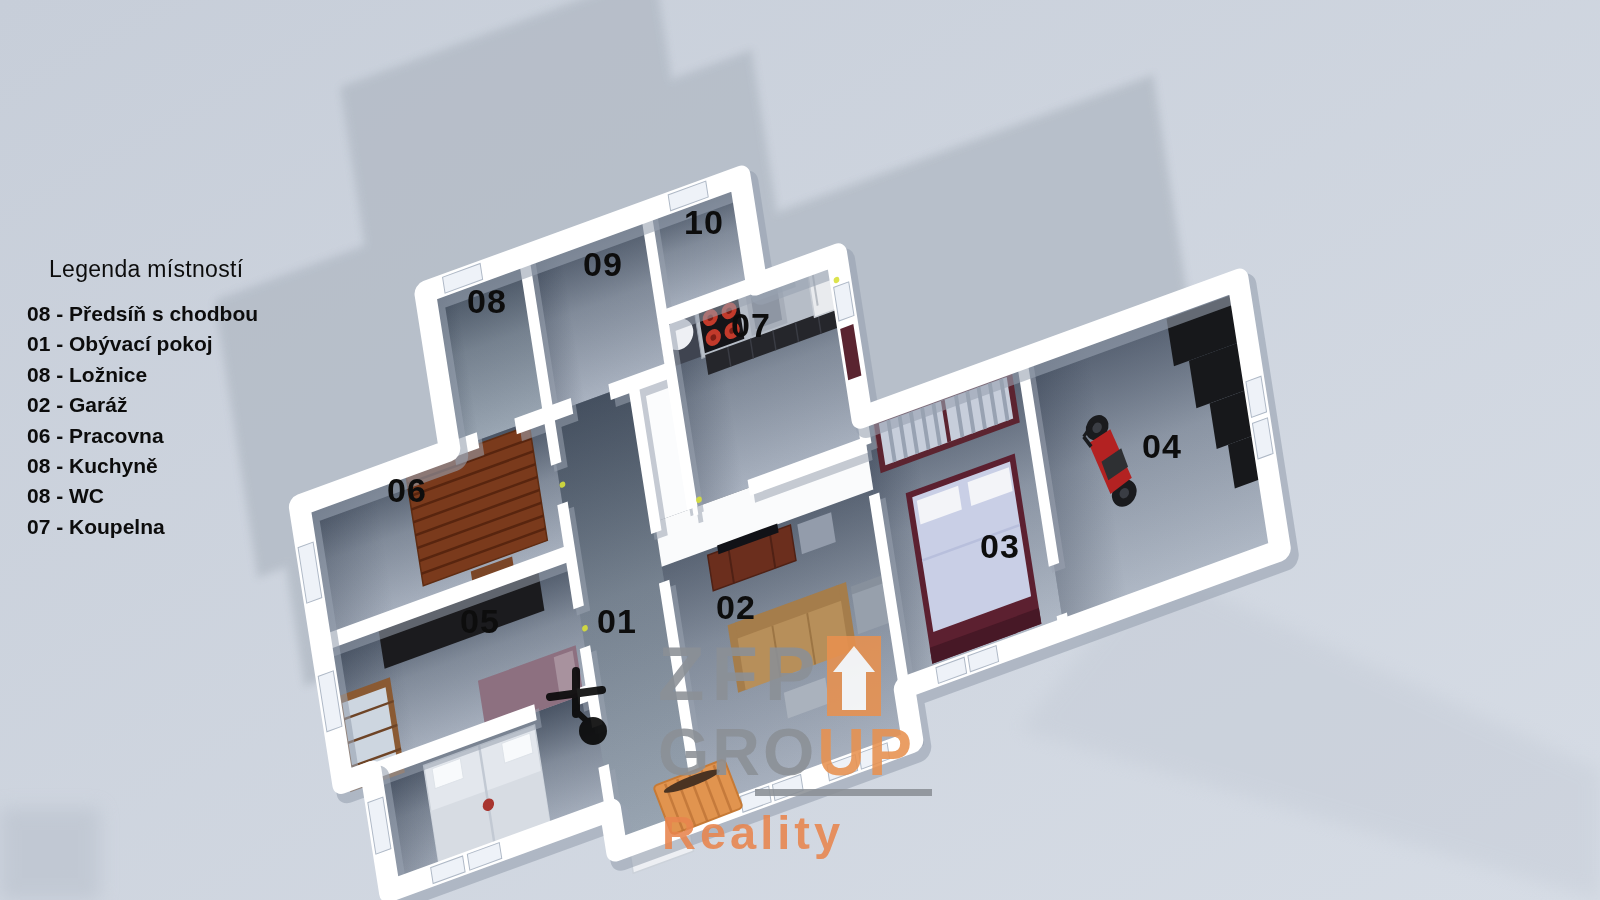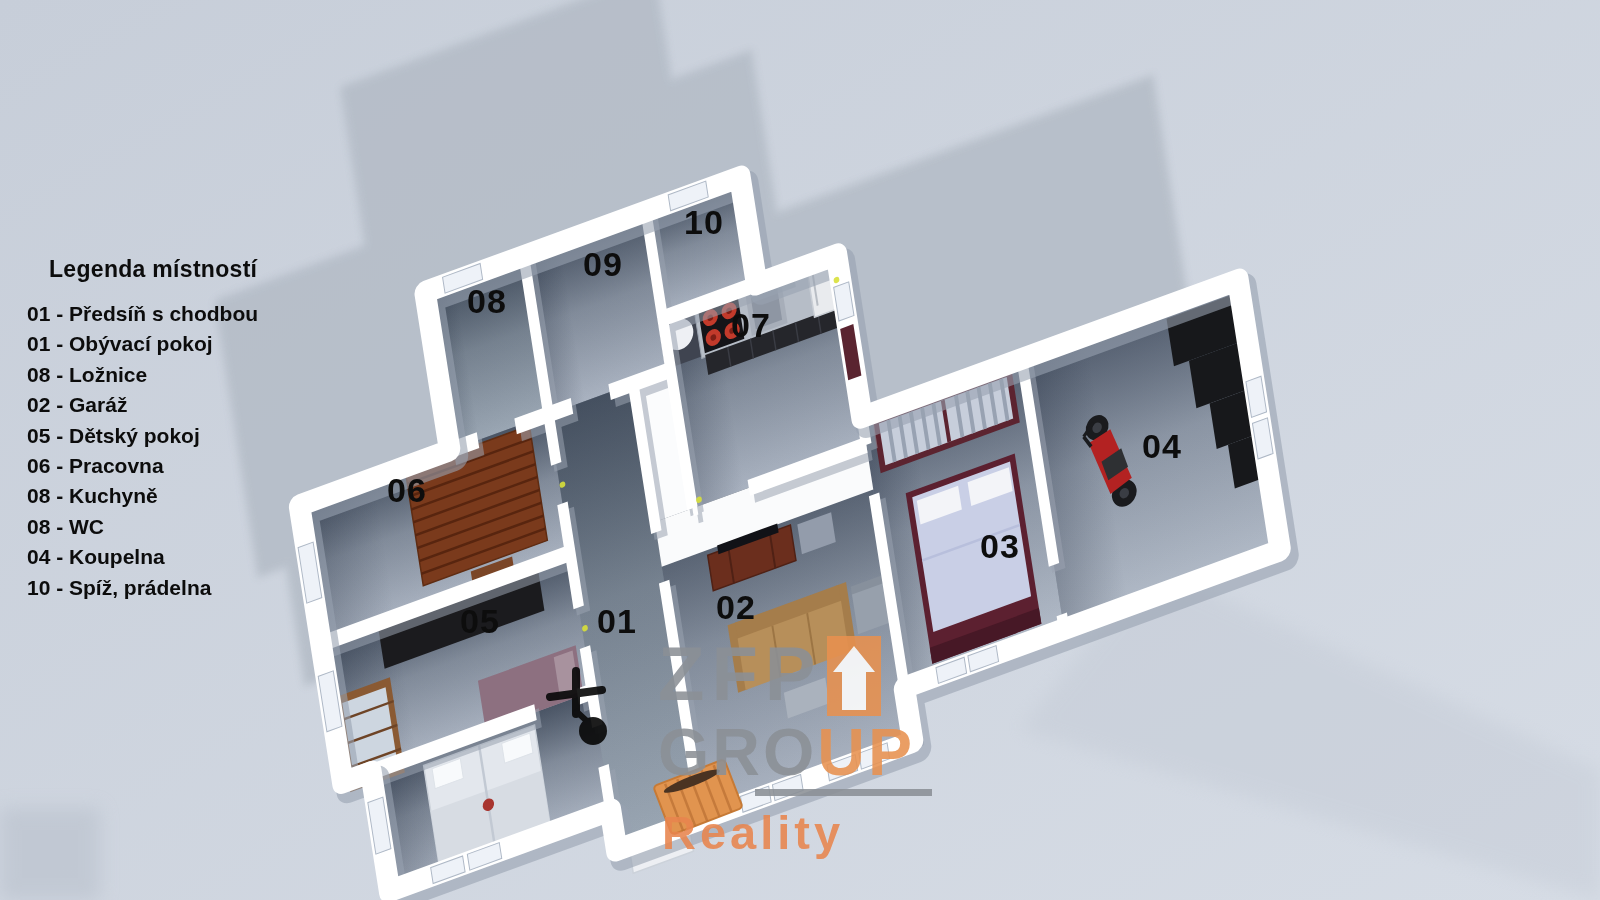--- a/index.html
+++ b/index.html
@@ -1,20 +1,20 @@
 <!DOCTYPE html>
 <html><head>
 <meta charset="utf-8">
 <style>
   html,body{margin:0;padding:0;background:#ccd3dd;}
   .stage{position:relative;width:1600px;height:900px;overflow:hidden;
          background:#ccd3dd;font-family:"Liberation Sans",sans-serif;}
   .stage svg{position:absolute;left:0;top:0;}
   .legend{position:absolute;left:27px;top:256px;color:#0c0c0c;z-index:5;}
-  .legend-title{font-size:23px;font-weight:bold;margin:0 0 16px 22px;letter-spacing:.3px;}
+  .legend-title{font-size:23px;font-weight:normal;margin:0 0 16px 22px;letter-spacing:.3px;}
   .legend-item{font-size:21px;font-weight:bold;line-height:30.4px;white-space:nowrap;}
   .room-label{font-weight:bold;font-size:34px;fill:#0d0d0d;letter-spacing:1px;}
   .wm-zfp{font-weight:bold;font-size:76px;fill:#8b9096;letter-spacing:7px;}
   .wm-group{font-weight:bold;font-size:66px;letter-spacing:3px;}
   .wm-reality{font-weight:bold;font-size:47px;fill:#e8854e;letter-spacing:4px;}
 </style>
 </head>
 <body>
 
 <div class="stage">
@@ -289,25 +289,23 @@
       <polygon points="854,646 833,672 842,672 842,710 866,710 866,672 875,672" fill="#ffffff"></polygon>
     </g>
     <text class="wm-group" x="658" y="775"><tspan fill="#8b9096">GRO</tspan><tspan fill="#e8914f">UP</tspan></text>
     <rect x="755" y="789" width="177" height="7" fill="#8b9096"></rect>
     <text class="wm-reality" x="662" y="849">Reality</text>
   </g>
 </svg>
 
   <div class="legend">
     <div class="legend-title">Legenda místností</div>
-    <div class="legend-item">01 - Předsíň s chodbou</div>
+    <div class="legend-item">08 - Předsíň s chodbou</div>
     <div class="legend-item">01 - Obývací pokoj</div>
     <div class="legend-item">08 - Ložnice</div>
     <div class="legend-item">02 - Garáž</div>
-    <div class="legend-item">05 - Dětský pokoj</div>
     <div class="legend-item">06 - Pracovna</div>
     <div class="legend-item">08 - Kuchyně</div>
     <div class="legend-item">08 - WC</div>
-    <div class="legend-item">04 - Koupelna</div>
-    <div class="legend-item">10 - Spíž, prádelna</div>
+    <div class="legend-item">07 - Koupelna</div>
   </div>
 
 </div>
 
 </body></html>

